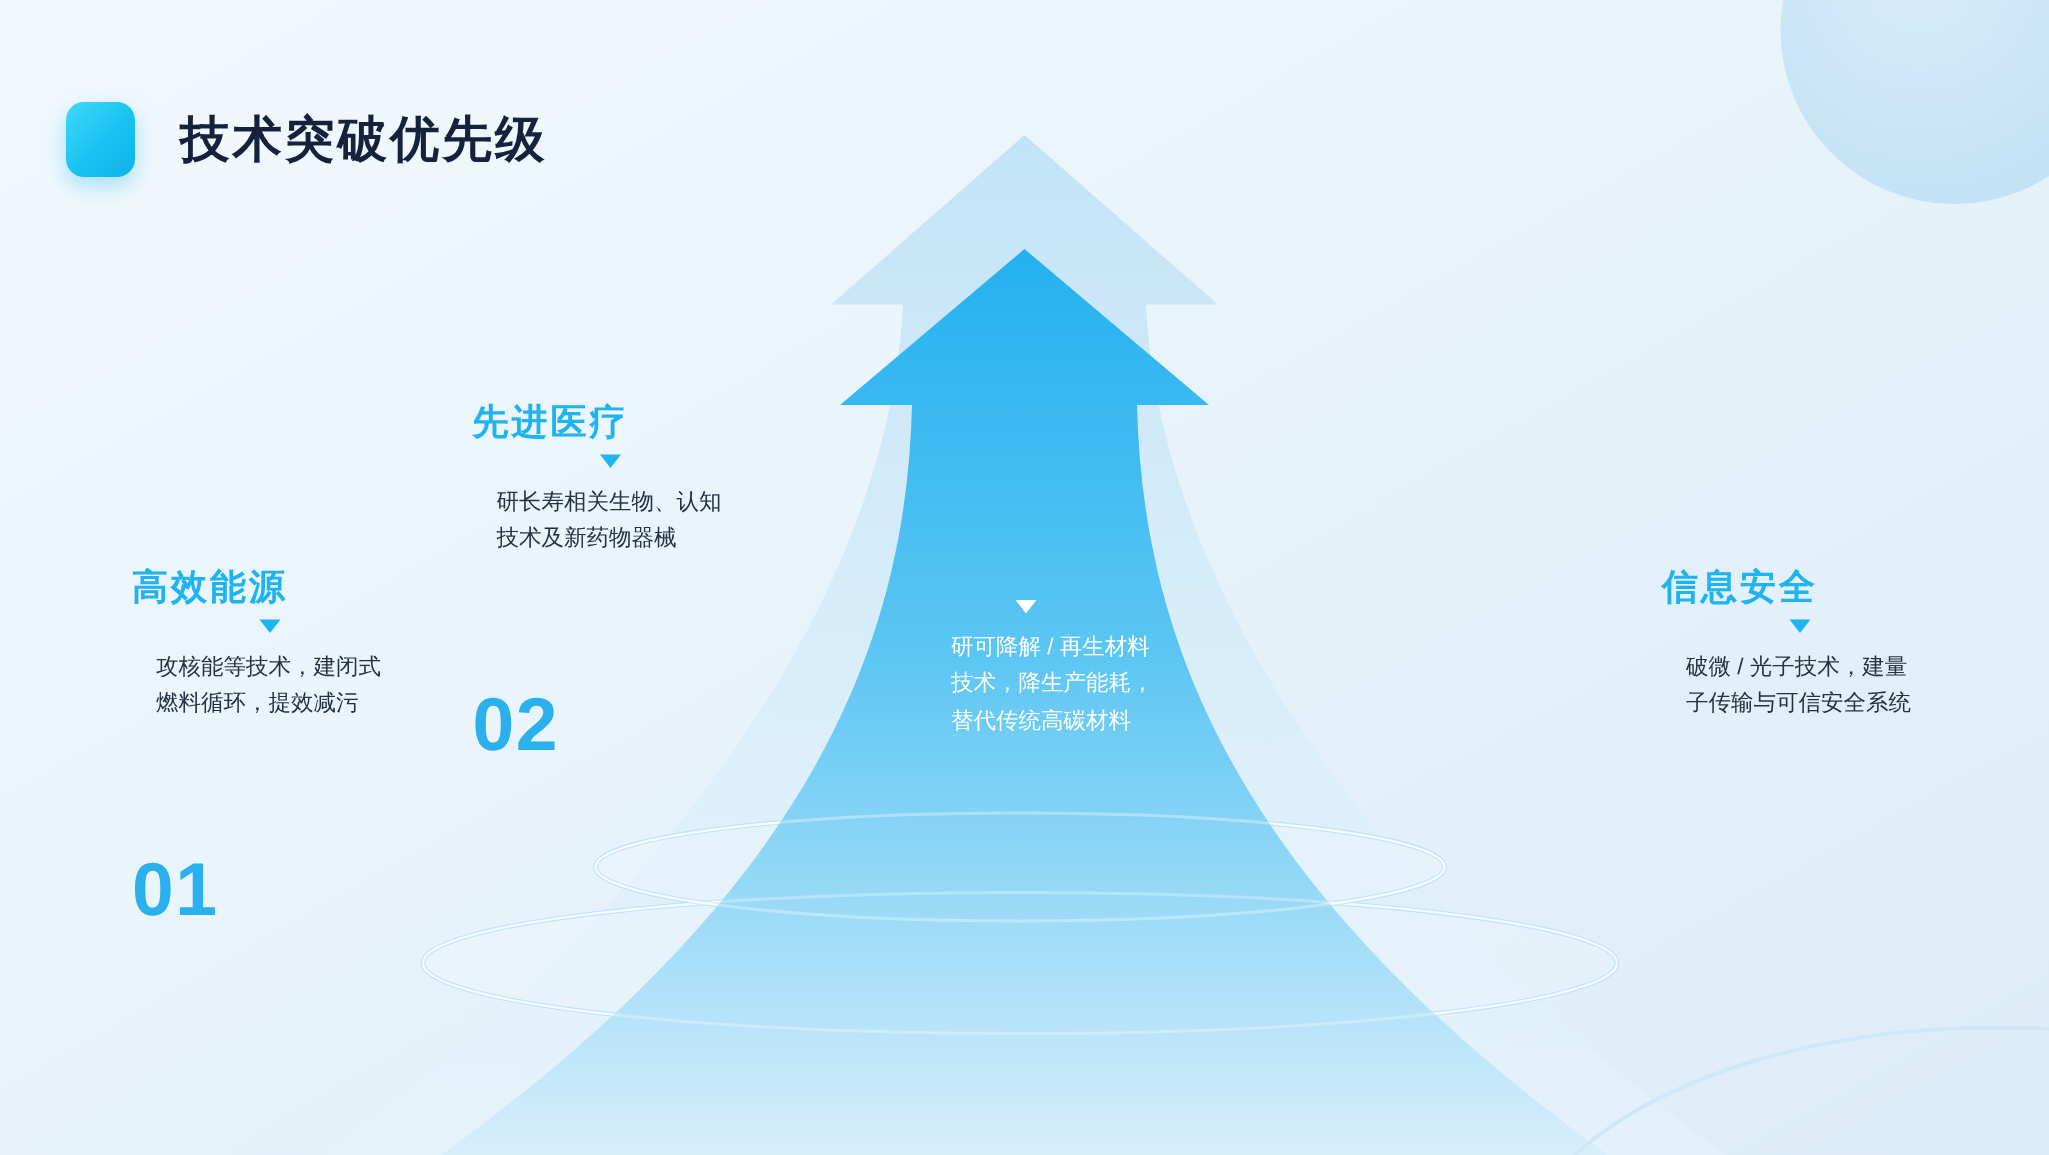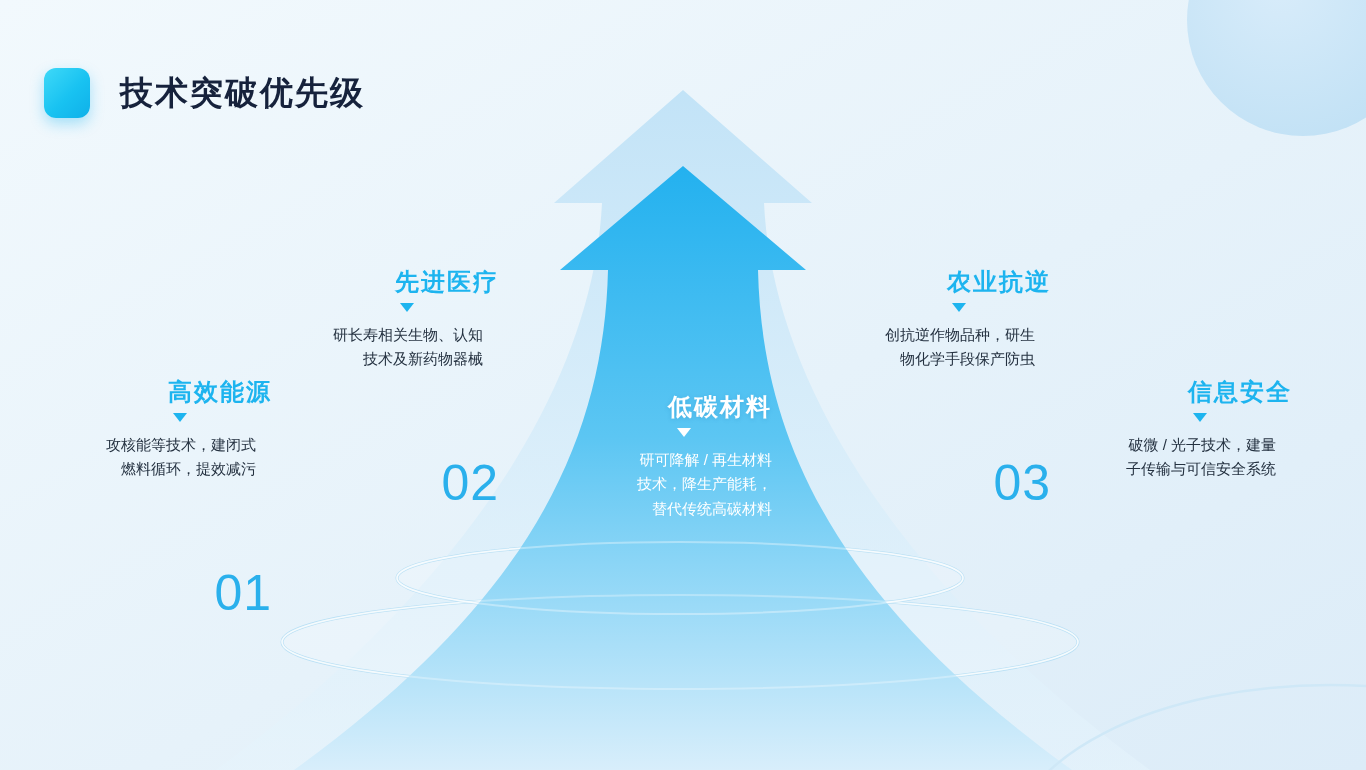--- a/index.html
+++ b/index.html
@@ -18,34 +18,34 @@
   .title-bullet{
     width:46px;height:50px;border-radius:12px;display:inline-block;
     background:linear-gradient(135deg,#3fd9f8 0%,#18c2f1 55%,#0fb0e9 100%);
     box-shadow:0 6px 14px rgba(30,180,240,.35);
   }
   .page-title{
     margin:0;font-size:33px;font-weight:900;color:#16223c;letter-spacing:2px;
   }
 
   
-  .item{position:absolute;text-align:right;}
+  .item{position:absolute;text-align:left;}
   .item-title{
     font-size:24px;font-weight:800;color:#1db4ef;letter-spacing:2px;line-height:28px;
   }
   .tri{
     width:0;height:0;margin:7px auto 11px auto;
     border-left:7px solid transparent;border-right:7px solid transparent;
     border-top:9px solid #1db4ef;
   }
   .item-body{
     font-size:15px;line-height:1.62;color:#243140;max-width:152px;margin:0 auto;
   }
   .item-number{
-    font-size:50px;font-weight:400;color:#2ab0ec;margin-top:82px;letter-spacing:1px;
+    font-size:50px;font-weight:700;color:#2ab0ec;margin-top:82px;letter-spacing:1px;
   }
   .pos-energy   {left:88px;  top:378px; width:184px;}
   .pos-medical  {left:315px; top:268px; width:184px;}
   .pos-agri     {left:867px; top:268px; width:184px;}
   .pos-security {left:1108px;top:378px; width:184px;}
   .pos-materials{left:596px; top:393px; width:176px;}
   .center .item-title{color:#ffffff;text-shadow:0 1px 4px rgba(20,120,180,.25);}
   .center .tri{border-top-color:#ffffff;}
   .center .item-body{color:#ffffff;max-width:166px;font-weight:500;margin-left:38px;}
 </style>
@@ -116,31 +116,24 @@
   </div>
 
   <div class="item pos-medical">
     <div class="item-title">先进医疗</div>
     <div class="tri"></div>
     <div class="item-body">研长寿相关生物、认知技术及新药物器械</div>
     <div class="item-number">02</div>
   </div>
 
   <div class="item center pos-materials">
-    <div class="item-title">低碳材料</div>
     <div class="tri"></div>
     <div class="item-body">研可降解 / 再生材料技术，降生产能耗，替代传统高碳材料</div>
   </div>
 
-  <div class="item pos-agri">
-    <div class="item-title">农业抗逆</div>
-    <div class="tri"></div>
-    <div class="item-body">创抗逆作物品种，研生物化学手段保产防虫</div>
-    <div class="item-number">03</div>
-  </div>
 
   <div class="item pos-security">
     <div class="item-title">信息安全</div>
     <div class="tri"></div>
     <div class="item-body">破微 / 光子技术，建量子传输与可信安全系统</div>
   </div>
 
 </div>
 
 </body></html>

